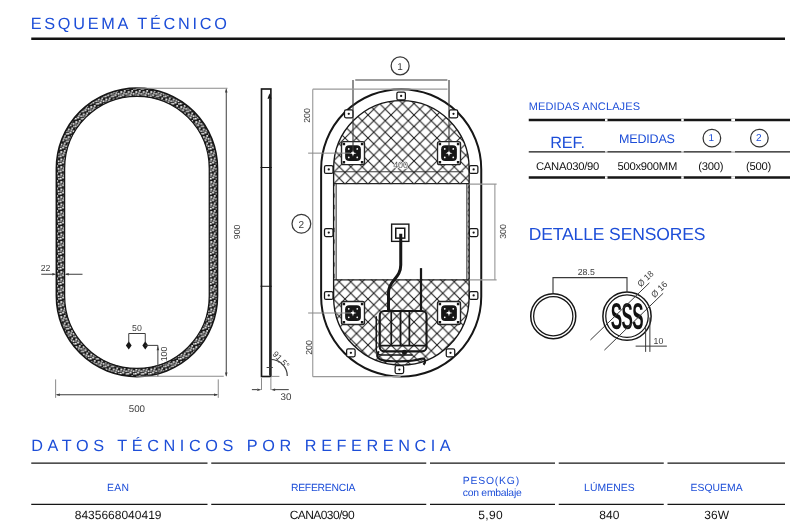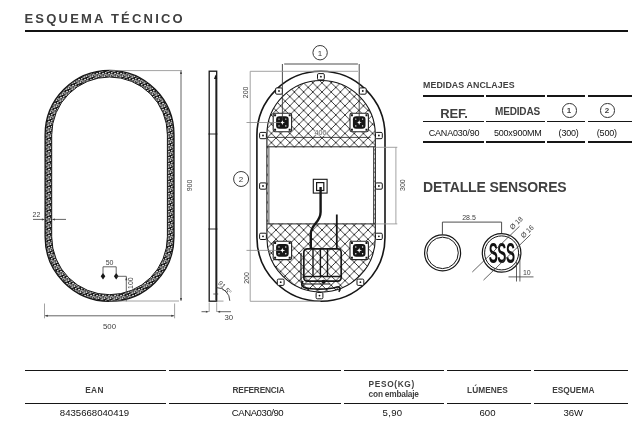--- a/index.html
+++ b/index.html
@@ -1,17 +1,17 @@
 <!DOCTYPE html>
 <html><head><meta charset="utf-8">
 <style>
  html,body{margin:0;padding:0}
  #page{position:relative;width:636px;height:424px;background:#fff;font-family:"Liberation Sans",sans-serif;overflow:hidden}
  .abs{position:absolute}
- .b{font-weight:bold;color:#404040}
+ .b{font-weight:normal;color:#1d4ed8}
  .c{transform:translateX(-50%);white-space:nowrap}
 </style></head><body>
 <div id="page">
 
  <div class="abs b" style="left:24.5px;top:11px;font-size:13px;letter-spacing:2.2px">ESQUEMA TÉCNICO</div>
 
  <div class="abs" style="left:24.5px;top:30px;width:603px;height:2.2px;background:#131313"></div>
 
  <svg class="abs" style="left:0;top:0" width="636" height="424" viewBox="0 0 636 424">
   <defs>
@@ -291,20 +291,21 @@
  <div class="abs c" style="left:606.8px;top:127.8px;font-size:9px;letter-spacing:-0.2px;color:#121212">(500)</div>
 
  <div class="abs" style="left:423.4px;top:141.1px;width:208.9px;height:1.8px;background:#161616"></div>
  <div class="abs" style="left:483.5px;top:140.9px;width:2.2px;height:2.2px;background:#fff"></div>
  <div class="abs" style="left:544.7px;top:140.9px;width:2.2px;height:2.2px;background:#fff"></div>
  <div class="abs" style="left:585.4px;top:140.9px;width:2.2px;height:2.2px;background:#fff"></div>
 
 
  <div class="abs b" style="left:423px;top:179px;font-size:14px;letter-spacing:-0.1px">DETALLE SENSORES</div>
 
+ <div class="abs b" style="left:25px;top:348.5px;font-size:13px;letter-spacing:3.65px">DATOS TÉCNICOS POR REFERENCIA</div>
 
  <div class="abs" style="left:25px;top:369.6px;width:602.5px;height:1.9px;background:#161616"></div>
  <div class="abs" style="left:166px;top:369px;width:2.5px;height:3px;background:#fff"></div>
  <div class="abs" style="left:341px;top:369px;width:2.5px;height:3px;background:#fff"></div>
  <div class="abs" style="left:444px;top:369px;width:2.5px;height:3px;background:#fff"></div>
  <div class="abs" style="left:531px;top:369px;width:2.5px;height:3px;background:#fff"></div>
 
  <div class="abs b c" style="left:94.5px;top:385px;font-size:8.3px;letter-spacing:0.3px">EAN</div>
  <div class="abs b c" style="left:258.5px;top:385px;font-size:8.3px;letter-spacing:-0.2px">REFERENCIA</div>
  <div class="abs b c" style="left:393.7px;top:379px;font-size:8.3px;letter-spacing:-0.2px;"><span style="letter-spacing:0.65px">PESO(KG)</span><br>con embalaje</div>
@@ -313,15 +314,15 @@
 
  <div class="abs" style="left:25px;top:402.5px;width:602.5px;height:1px;background:#161616"></div>
  <div class="abs" style="left:166px;top:402px;width:2.5px;height:2px;background:#fff"></div>
  <div class="abs" style="left:341px;top:402px;width:2.5px;height:2px;background:#fff"></div>
  <div class="abs" style="left:444px;top:402px;width:2.5px;height:2px;background:#fff"></div>
  <div class="abs" style="left:531px;top:402px;width:2.5px;height:2px;background:#fff"></div>
 
  <div class="abs c" style="left:94.5px;top:407px;font-size:9.6px;color:#121212">8435668040419</div>
  <div class="abs c" style="left:257.5px;top:407px;font-size:9.6px;letter-spacing:-0.45px;color:#121212">CANA030/90</div>
  <div class="abs c" style="left:392.5px;top:407px;font-size:9.6px;letter-spacing:0.3px;color:#121212">5,90</div>
- <div class="abs c" style="left:487.5px;top:407px;font-size:9.6px;color:#121212">600</div>
+ <div class="abs c" style="left:487.5px;top:407px;font-size:9.6px;color:#121212">840</div>
  <div class="abs c" style="left:573.3px;top:407px;font-size:9.6px;color:#121212">36W</div>
 </div>
 
 </body></html>

